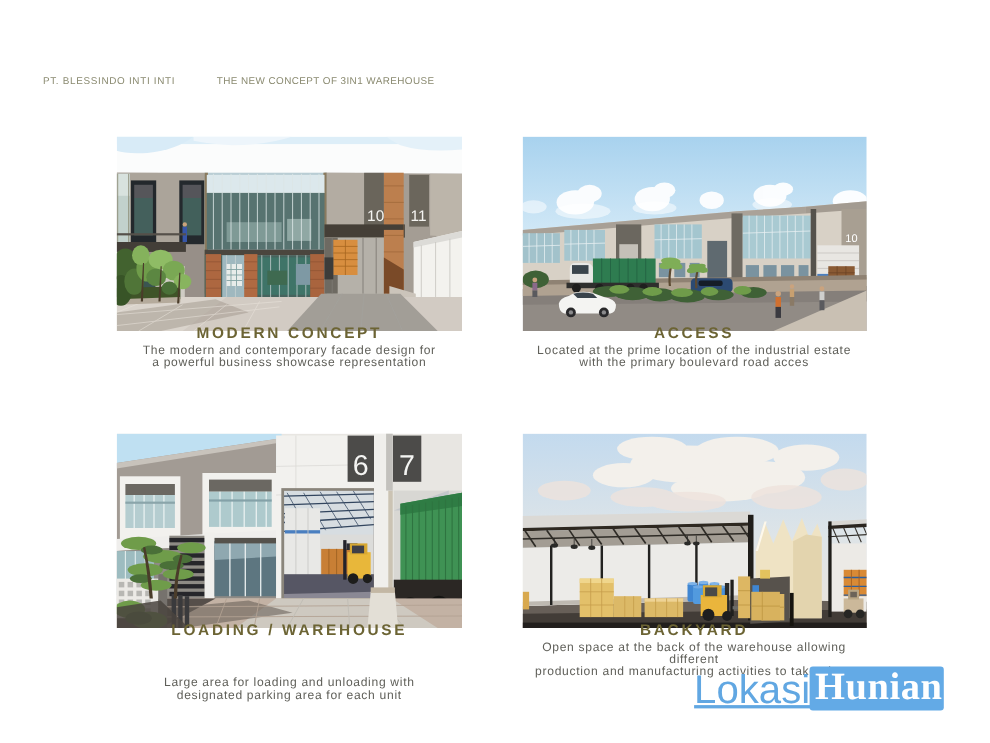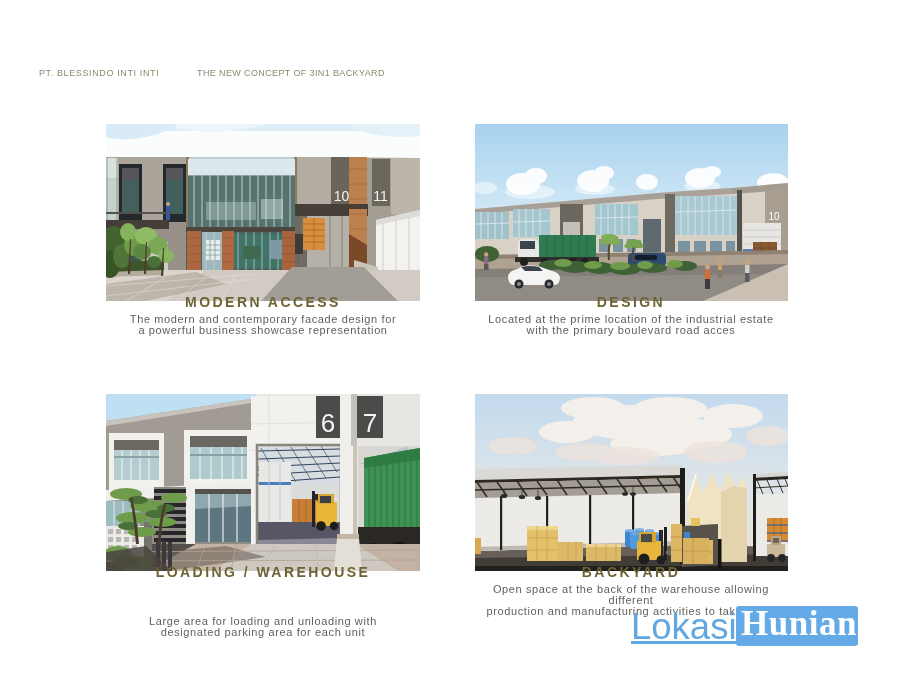--- a/index.html
+++ b/index.html
@@ -27,21 +27,21 @@
   .d4{left:471px;top:584px;}
   .logo{position:absolute;left:633px;top:603px;width:230px;height:42px;}
   .lokasi{position:absolute;left:-2px;top:3px;font-size:36.5px;color:#61a7e2;letter-spacing:0px;text-decoration:underline;}
   .hunbox{position:absolute;left:103px;top:3px;width:122px;height:40px;background:#63aae6;border-radius:3px;}
   .hun{position:absolute;left:5px;top:-2px;font-family:"Liberation Serif",serif;font-weight:bold;
        font-size:35px;color:#ffffff;letter-spacing:0.5px;}
 </style>
 </head>
 <body>
 <div class="hdr h1">PT. BLESSINDO INTI INTI</div>
-<div class="hdr h2">THE NEW CONCEPT OF 3IN1 BACKYARD</div>
+<div class="hdr h2">THE NEW CONCEPT OF 3IN1 WAREHOUSE</div>
 
 <div class="img" id="img1">
 <svg width="314" height="177" viewBox="0 0 314 177">
 <rect width="314" height="177" fill="#fbfcfc"></rect>
 <rect x="0" y="0" width="314" height="7" fill="#ddeef8"></rect>
 <path d="M0 0 H70 Q55 12 28 15 Q8 16 0 13 Z" fill="#d8ebf7"></path>
 <path d="M70 0 H160 Q135 8 105 8 Q85 7 70 4 Z" fill="#edf5fb"></path>
 <path d="M245 0 H314 V12 Q280 15 258 8 Q250 4 245 0 Z" fill="#e4f1f9"></path>
 
 <polygon points="0,33 189,34 189,146 0,146" fill="#978f88"></polygon>
@@ -772,23 +772,23 @@
 <rect x="208" y="144" width="26" height="26" fill="#d8b25e"></rect>
 <g stroke="#bb9440" stroke-width="0.7">
 <line x1="196" y1="143" x2="207" y2="143"></line>
         <line x1="196" y1="156" x2="207" y2="156"></line>
 <line x1="218" y1="144" x2="218" y2="170"></line>
         <line x1="208" y1="157" x2="234" y2="157"></line>
 </g>
 </svg>
 </div>
 
-<div class="title t1">MODERN ACCESS</div>
+<div class="title t1">MODERN CONCEPT</div>
 <div class="desc d1">The modern and contemporary facade design for<br>a powerful business showcase representation</div>
-<div class="title t2">DESIGN</div>
+<div class="title t2">ACCESS</div>
 <div class="desc d2">Located at the prime location of the industrial estate<br>with the primary boulevard road acces</div>
 <div class="title t3">LOADING / WAREHOUSE</div>
 <div class="desc d3">Large area for loading and unloading with<br>designated parking area for each unit</div>
 <div class="title t4">BACKYARD</div>
 <div class="desc d4">Open space at the back of the warehouse allowing different<br>production and manufacturing activities to take place</div>
 
 <div class="logo">
   <div class="lokasi">Lokasi</div>
   <div class="hunbox">
       <div class="hun">Hunian</div>

